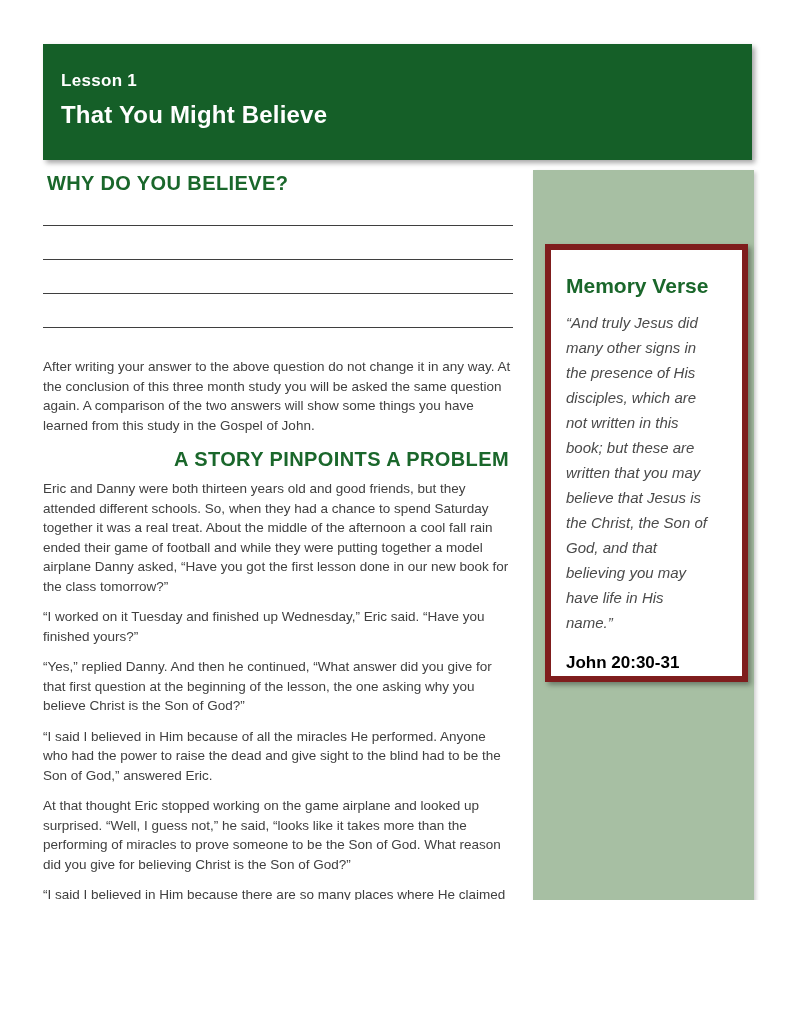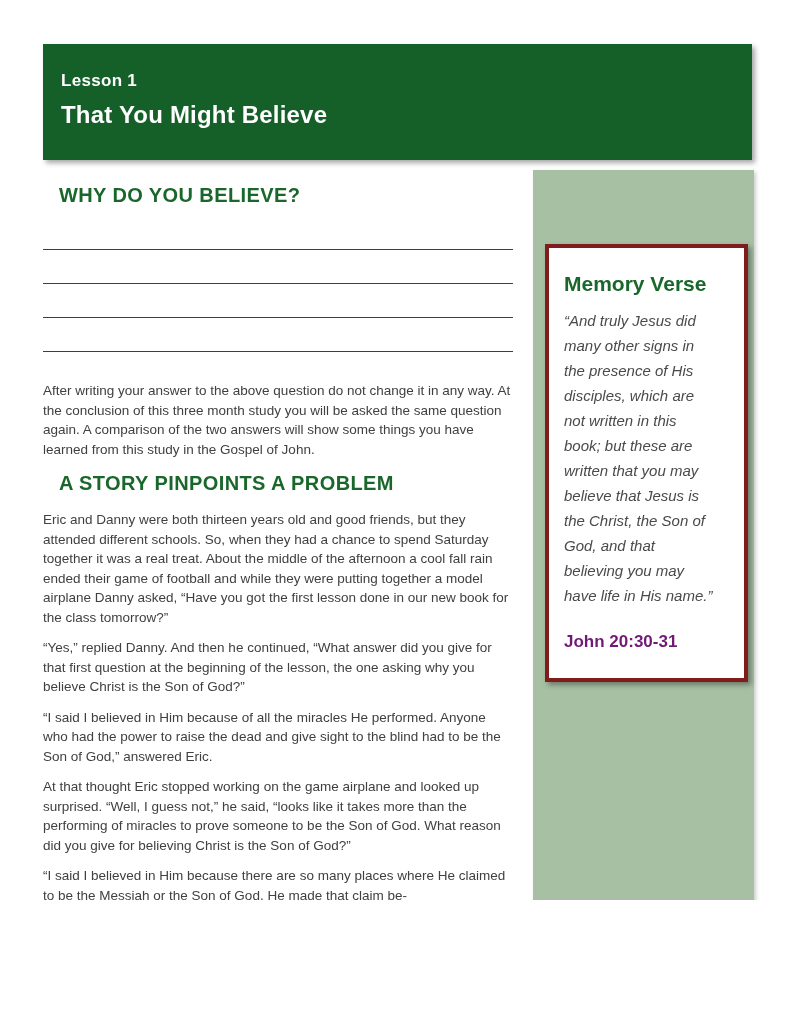--- a/index.html
+++ b/index.html
@@ -42,35 +42,36 @@
   }
 
   
   .main-col {
     position: absolute;
     left: 43px;
     top: 168px;
     width: 470px;
   }
   .section-heading {
-    margin: 16px;
+    margin: 4px;
     font-size: 20px;
     font-weight: bold;
     letter-spacing: 0.4px;
     color: #1a672b;
     line-height: 22px;
   }
   .body-text {
     margin: 9px 0 11px 0;
     font-size: 13.5px;
     line-height: 19.5px;
     color: #404040;
   }
   .story-heading {
     margin-top: 13px;
+    text-align: right;
   }
   .write-lines {
     margin-top: 2px;
   }
   .write-line {
     height: 33px;
     border-bottom: 1.5px solid #3f3f3f;
   }
   .write-line:first-child {
     height: 27px;
@@ -87,42 +88,42 @@
     box-shadow: 2px 2px 4px rgba(0,0,0,0.2);
   }
   .memory-card {
     position: absolute;
     left: 12px;
     top: 74px;
     width: 203px;
     height: 438px;
     box-sizing: border-box;
     background: #ffffff;
-    border: 4px solid #7f1d1d;
+    border: 6px solid #7f1d1d;
     box-shadow: 3px 3px 5px rgba(0,0,0,0.35);
     padding: 24px 29px 0 15px;
   }
   .memory-heading {
     margin: 0;
     font-size: 21px;
     font-weight: bold;
     color: #1a672b;
   }
   .memory-verse {
     margin: 12px 0 0 0;
     font-size: 15px;
     font-style: italic;
     line-height: 25px;
     color: #4a4a4a;
   }
   .memory-ref {
-    margin: 24px 0 0 0;
+    margin: 18px 0 0 0;
     font-size: 17px;
     font-weight: bold;
-    color: #701a75;
+    color: #000000;
   }
   .page-number {
     position: absolute;
     right: 19px;
     bottom: 22px;
     font-size: 15px;
     font-weight: bold;
     color: #2b2b2b;
   }
 </style>
@@ -145,20 +146,21 @@
         <div class="write-line"></div>
         <div class="write-line"></div>
       </div>
 
     <p class="body-text" style="margin-top:29px;">After writing your answer to the above question do not change it in any way. At the conclusion of this three month study you will be asked the same question again. A comparison of the two answers will show some things you have learned from this study in the Gospel of John.</p>
 
     <h2 class="section-heading story-heading">A STORY PINPOINTS A PROBLEM</h2>
 
     <div id="story-paragraphs">
         <p class="body-text">Eric and Danny were both thirteen years old and good friends, but they attended different schools. So, when they had a chance to spend Saturday together it was a real treat. About the middle of the afternoon a cool fall rain ended their game of football and while they were putting together a model airplane Danny asked, “Have you got the first lesson done in our new book for the class tomorrow?”</p>
+        <p class="body-text">“I worked on it Tuesday and finished up Wednesday,” Eric said. “Have you finished yours?”</p>
         <p class="body-text">“Yes,” replied Danny. And then he continued, “What answer did you give for that first question at the beginning of the lesson, the one asking why you believe Christ is the Son of God?”</p>
         <p class="body-text">“I said I believed in Him because of all the miracles He performed. Anyone who had the power to raise the dead and give sight to the blind had to be the Son of God,” answered Eric.</p>
         <p class="body-text">At that thought Eric stopped working on the game airplane and looked up surprised. “Well, I guess not,” he said, “looks like it takes more than the performing of miracles to prove someone to be the Son of God. What reason did you give for believing Christ is the Son of God?”</p>
         <p class="body-text">“I said I believed in Him because there are so many places where He claimed to be the Messiah or the Son of God. He made that claim be-</p>
       </div>
   </div>
 
   <div class="sidebar">
     <div class="memory-card">
       <h3 class="memory-heading">Memory Verse</h3>

